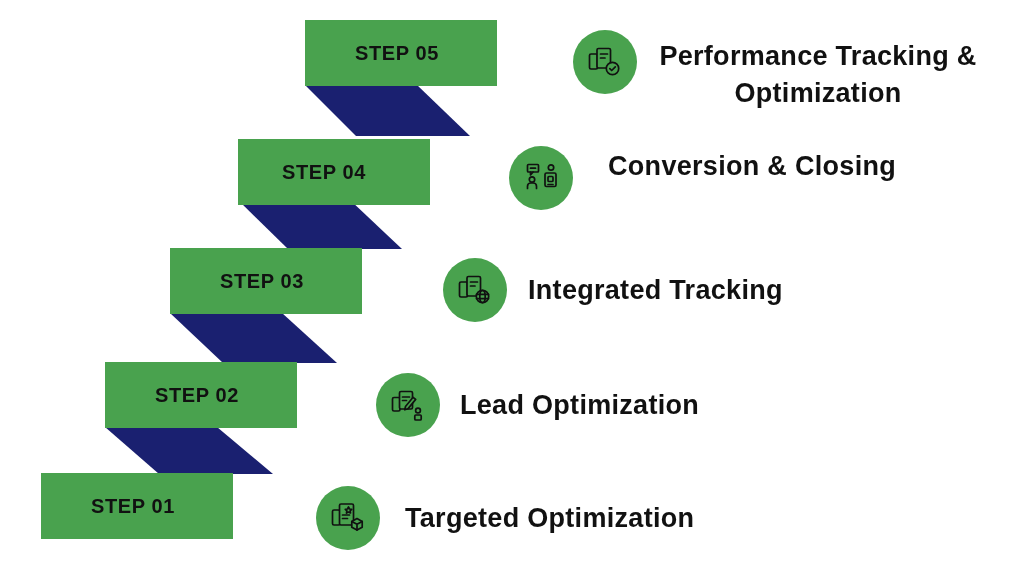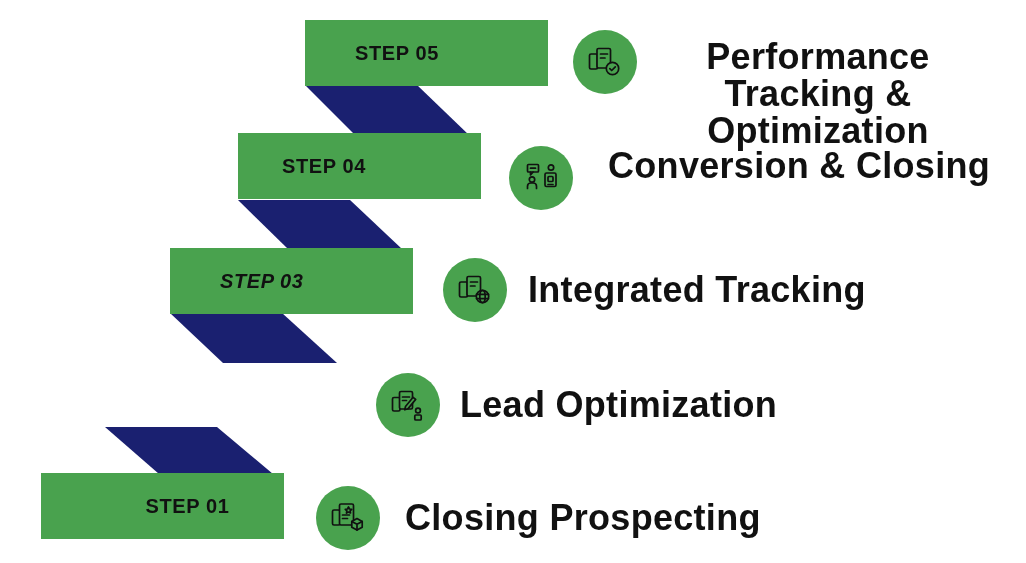--- a/index.html
+++ b/index.html
@@ -15,33 +15,33 @@
     position: relative;
     width: 1026px;
     height: 563px;
     background: #ffffff;
     overflow: hidden;
   }
 
   
   .bar {
     position: absolute;
-    width: 243px;
+    width: 192px;
     height: 66px;
     background: var(--step-green);
     display: flex;
     align-items: center;
     padding-left: 50px;
     z-index: 2;
   }
   .bar-5 { left: 305px; top: 20px; }
-  .bar-4 { left: 238px; top: 133px; padding-left: 44px; }
-  .bar-3 { left: 170px; top: 248px; font-style: italic; }
+  .bar-4 { left: 238px; top: 139px; padding-left: 44px; }
+  .bar-3 { left: 170px; top: 248px; }
   .bar-2 { left: 105px; top: 362px; }
-  .bar-1 { left: 41px;  top: 473px; justify-content: center; }
+  .bar-1 { left: 41px;  top: 473px; }
 
   .bar-label {
     font-size: 20px;
     font-weight: 700;
     letter-spacing: 0.6px;
     color: var(--text-black);
   }
 
   
   .ribbon {
@@ -79,21 +79,21 @@
     color: var(--text-black);
   }
   .ln { fill: none; stroke: currentColor; stroke-width: 1.7;
         stroke-linecap: round; stroke-linejoin: round; }
   .fl { fill: var(--step-green); stroke: currentColor; stroke-width: 1.7;
         stroke-linecap: round; stroke-linejoin: round; }
 
   
   .title {
     position: absolute;
-    font-size: 36px;
+    font-size: 27px;
     font-weight: 700;
     letter-spacing: 0.3px;
     color: var(--text-black);
     display: flex;
     align-items: center;
     height: 64px;
     white-space: nowrap;
     z-index: 2;
   }
   .title-4 { left: 608px; top: 134px; }
@@ -159,20 +159,23 @@
       <rect class="ln" x="4.5" y="12" width="8" height="15" rx="1.5"></rect>
       <rect class="fl" x="12" y="6.5" width="13.5" height="19.5" rx="1.5"></rect>
       <path class="ln" d="M15.5 12h7M15.5 16h4.5"></path>
       <circle class="fl" cx="27.5" cy="26.5" r="6.2"></circle>
       <ellipse class="ln" cx="27.5" cy="26.5" rx="2.7" ry="6.2"></ellipse>
       <path class="ln" d="M21.5 24.4h12M21.5 28.6h12"></path>
     </svg>
   </div>
   <div class="title title-3">Integrated Tracking</div>
 
+  <div class="bar bar-2">
+    <span class="bar-label">STEP 02</span>
+  </div>
   <div class="badge badge-2">
     <svg viewBox="0 0 40 40">
       <rect class="ln" x="4.5" y="12.5" width="7.5" height="13.5" rx="1.5"></rect>
       <rect class="fl" x="11.5" y="6.5" width="13" height="17.5" rx="1.5"></rect>
       <path class="ln" d="M14.5 12h7M14.5 15.5h4"></path>
       <path class="fl" d="M17.5 21.5l7.6-9.2 2.6 2.1-7.6 9.2-3.3 1.2z"></path>
       <circle class="ln" cx="30" cy="25.5" r="2.4"></circle>
       <rect class="ln" x="26.8" y="30" width="6.4" height="5" rx="1"></rect>
     </svg>
   </div>
@@ -184,15 +187,15 @@
   <div class="badge badge-1">
     <svg viewBox="0 0 40 40">
       <rect class="ln" x="4.5" y="12" width="7.5" height="15" rx="1.5"></rect>
       <rect class="fl" x="11.5" y="6" width="14" height="21" rx="1.5"></rect>
       <path class="ln" d="M20.5 9l1 2 2.2.3-1.6 1.5.4 2.2-2-1-2 1 .4-2.2-1.6-1.5 2.2-.3z"></path>
       <path class="ln" d="M14.5 17h7M14.5 20.5h5"></path>
       <path class="fl" d="M29 20.5l5.2 2.9v5.8L29 32.1l-5.2-2.9v-5.8z"></path>
       <path class="ln" d="M23.8 23.4l5.2 2.9 5.2-2.9M29 26.3v5.8"></path>
     </svg>
   </div>
-  <div class="title title-1">Closing Prospecting</div>
+  <div class="title title-1">Targeted Optimization</div>
 
 </div>
 
 </body></html>

